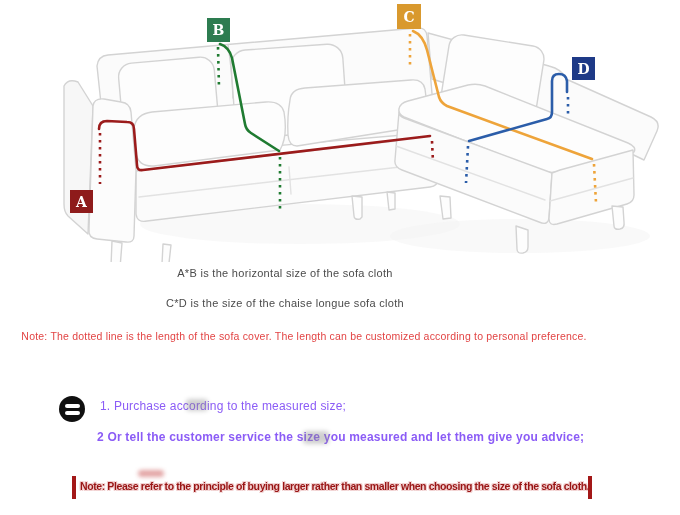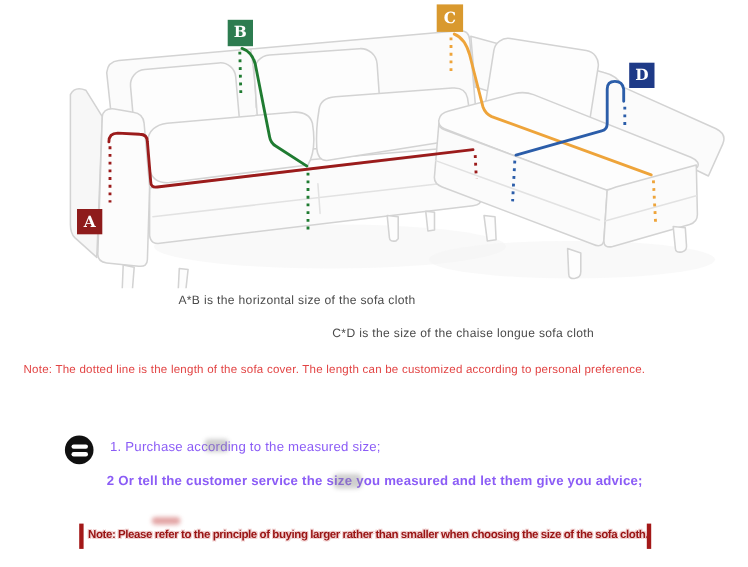--- a/index.html
+++ b/index.html
@@ -8,24 +8,24 @@
   .sofa-svg{position:absolute;left:0;top:0;}
 
   .diagram-label{position:absolute;width:23px;height:23px;display:flex;align-items:center;
     justify-content:center;color:#fff;font-family:"DejaVu Serif",serif;font-weight:bold;
     font-size:14px;line-height:1;}
   #label-a{left:70px;top:190px;background:#8e1b1b;}
   #label-b{left:207px;top:18px;background:#2d7c50;height:24px;}
   #label-c{left:397px;top:4px;background:#d9992e;width:24px;height:25px;}
   #label-d{left:572px;top:57px;background:#1e3a87;}
 
-  .caption{position:absolute;left:0;width:540px;text-align:center;color:#4b4b4b;
+  .caption{position:absolute;left:15px;width:540px;text-align:center;color:#4b4b4b;
     font-size:11px;letter-spacing:.3px;}
   #caption-ab{top:267px;}
-  #caption-cd{top:297px;text-align:right;}
+  #caption-cd{top:297px;}
   #note-red{position:absolute;left:0;top:330px;width:608px;text-align:center;
     color:#e24444;font-size:10.5px;letter-spacing:.2px;}
 
   .instr{position:absolute;color:#8b5cf6;font-size:12px;letter-spacing:.2px;white-space:nowrap;}
   #instr-1{left:100px;top:399px;}
   #instr-2{left:97px;top:430px;font-weight:bold;}
 
   #equals-icon{position:absolute;left:59px;top:396px;width:26px;height:26px;border-radius:50%;
     background:#101010;display:flex;flex-direction:column;align-items:center;justify-content:center;gap:3px;}
   #equals-icon .bar{width:15px;height:4px;background:#fff;border-radius:2px;}

